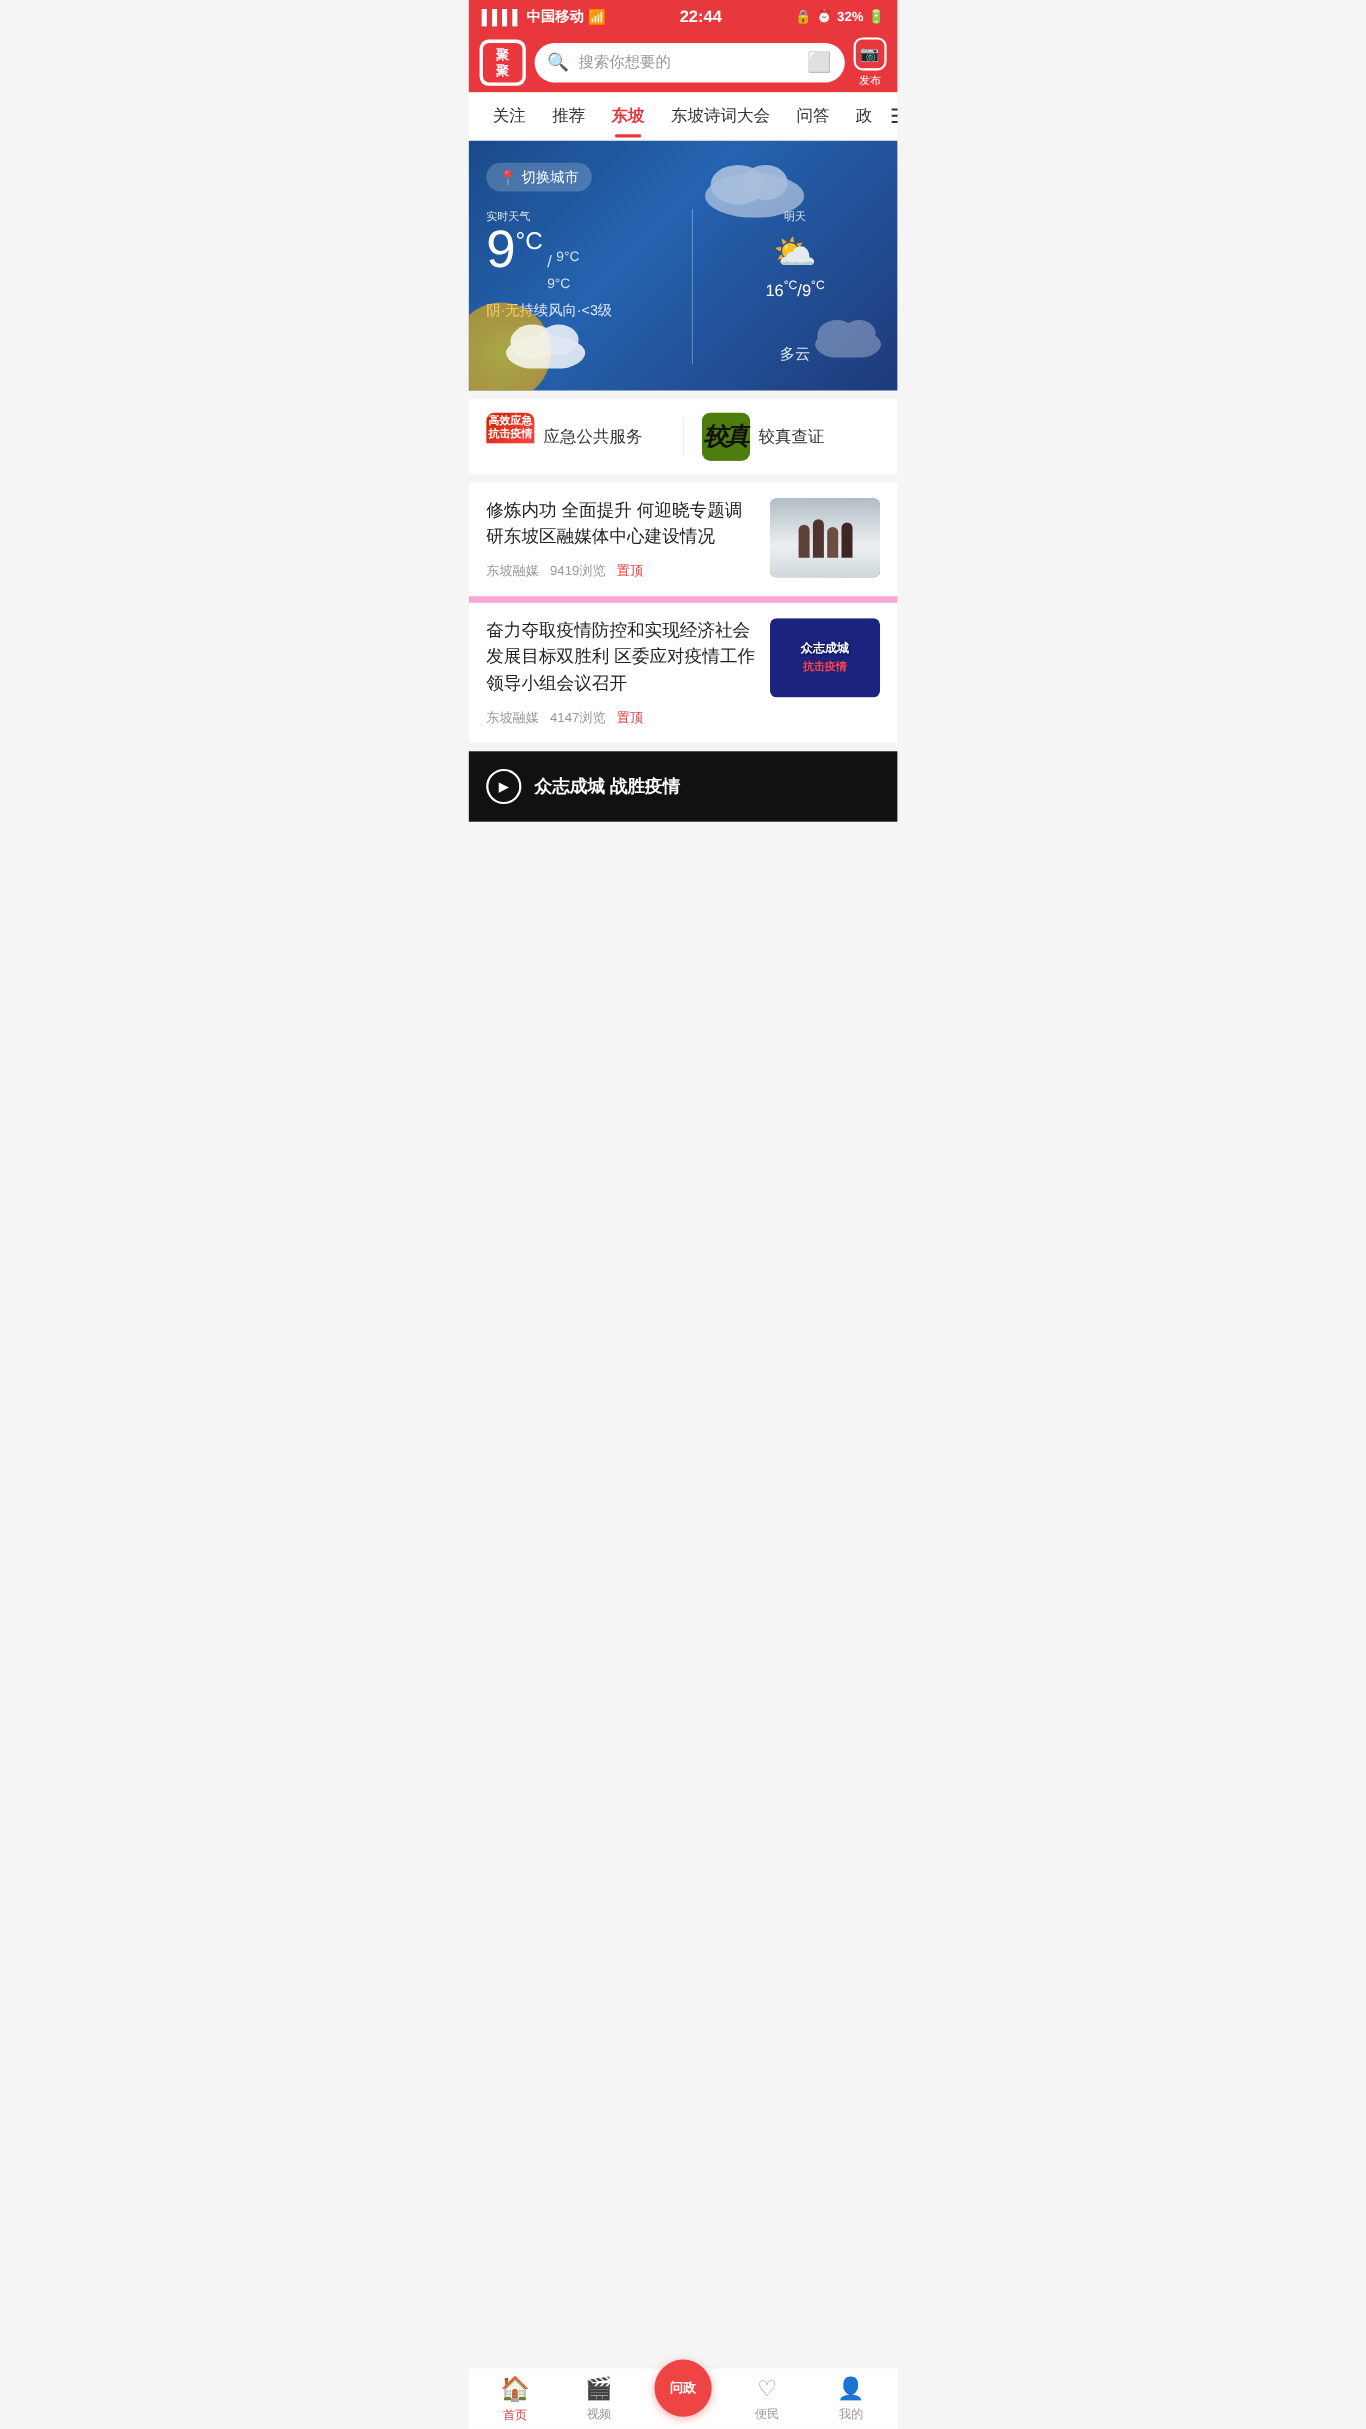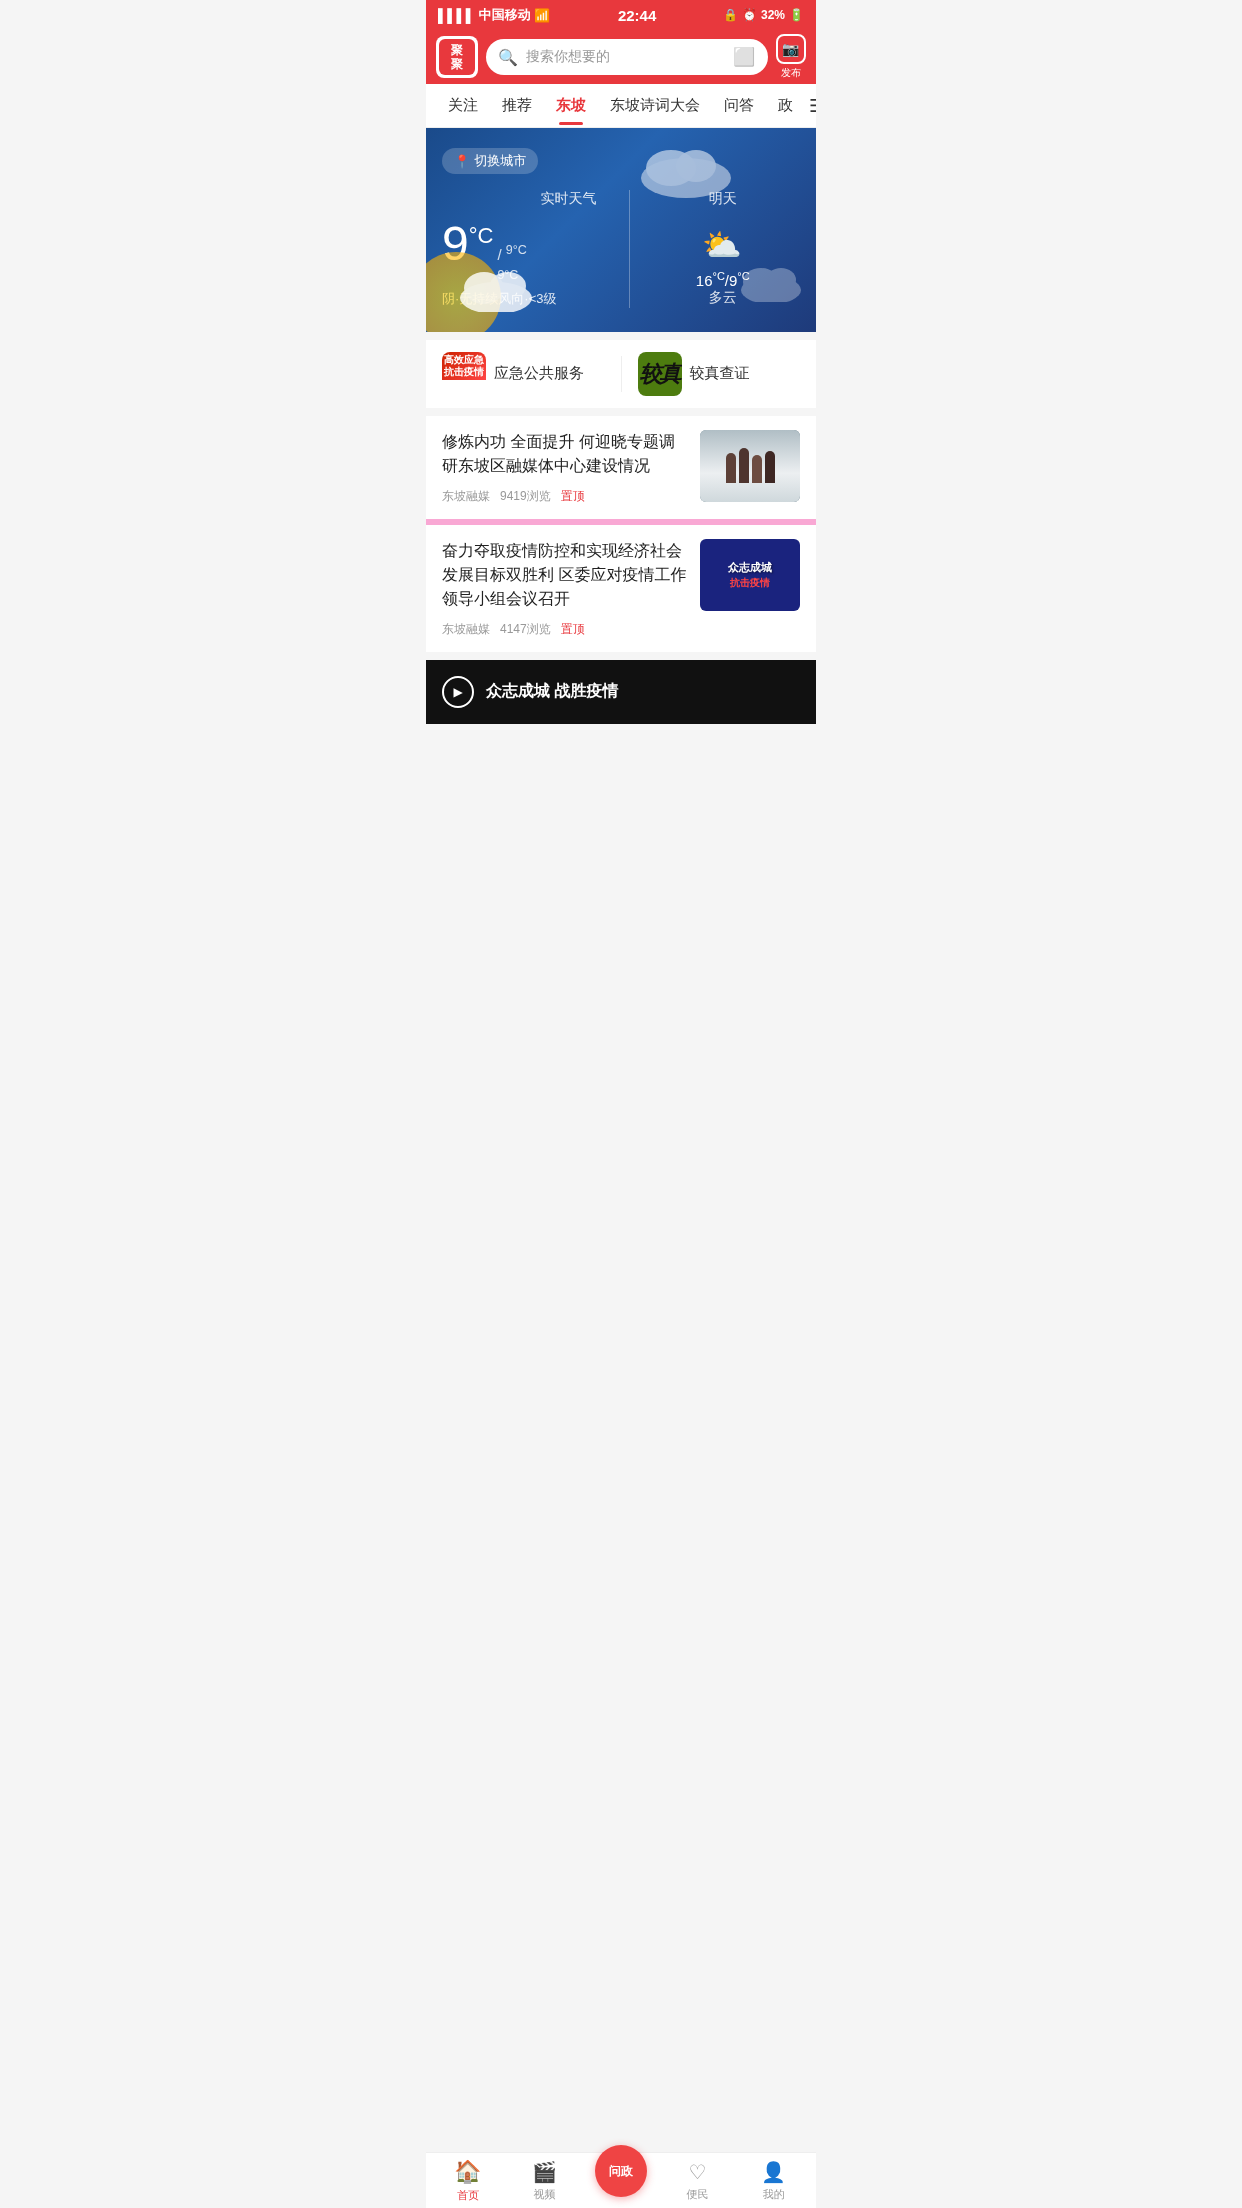--- a/index.html
+++ b/index.html
@@ -174,32 +174,33 @@
     }
     .weather-tomorrow {
       flex: 1;
       display: flex;
       flex-direction: column;
       align-items: center;
       justify-content: center;
     }
     .weather-label {
       color: rgba(255,255,255,0.85);
-      font-size: 14px;
-      text-align: right;
-      margin-bottom: 12px;
+      font-size: 10px;
+      text-align: left;
+      margin-bottom: 0;
     }
     .weather-desc {
       color: rgba(255,255,255,0.85);
       font-size: 13px;
       margin-top: 8px;
     }
     .weather-tomorrow-desc {
       color: rgba(255,255,255,0.85);
       font-size: 14px;
+      margin-top: 40px;
     }
     
     .cloud-svg {
       position: absolute;
     }
 
     
     .service-row {
       background: white;
       display: flex;

